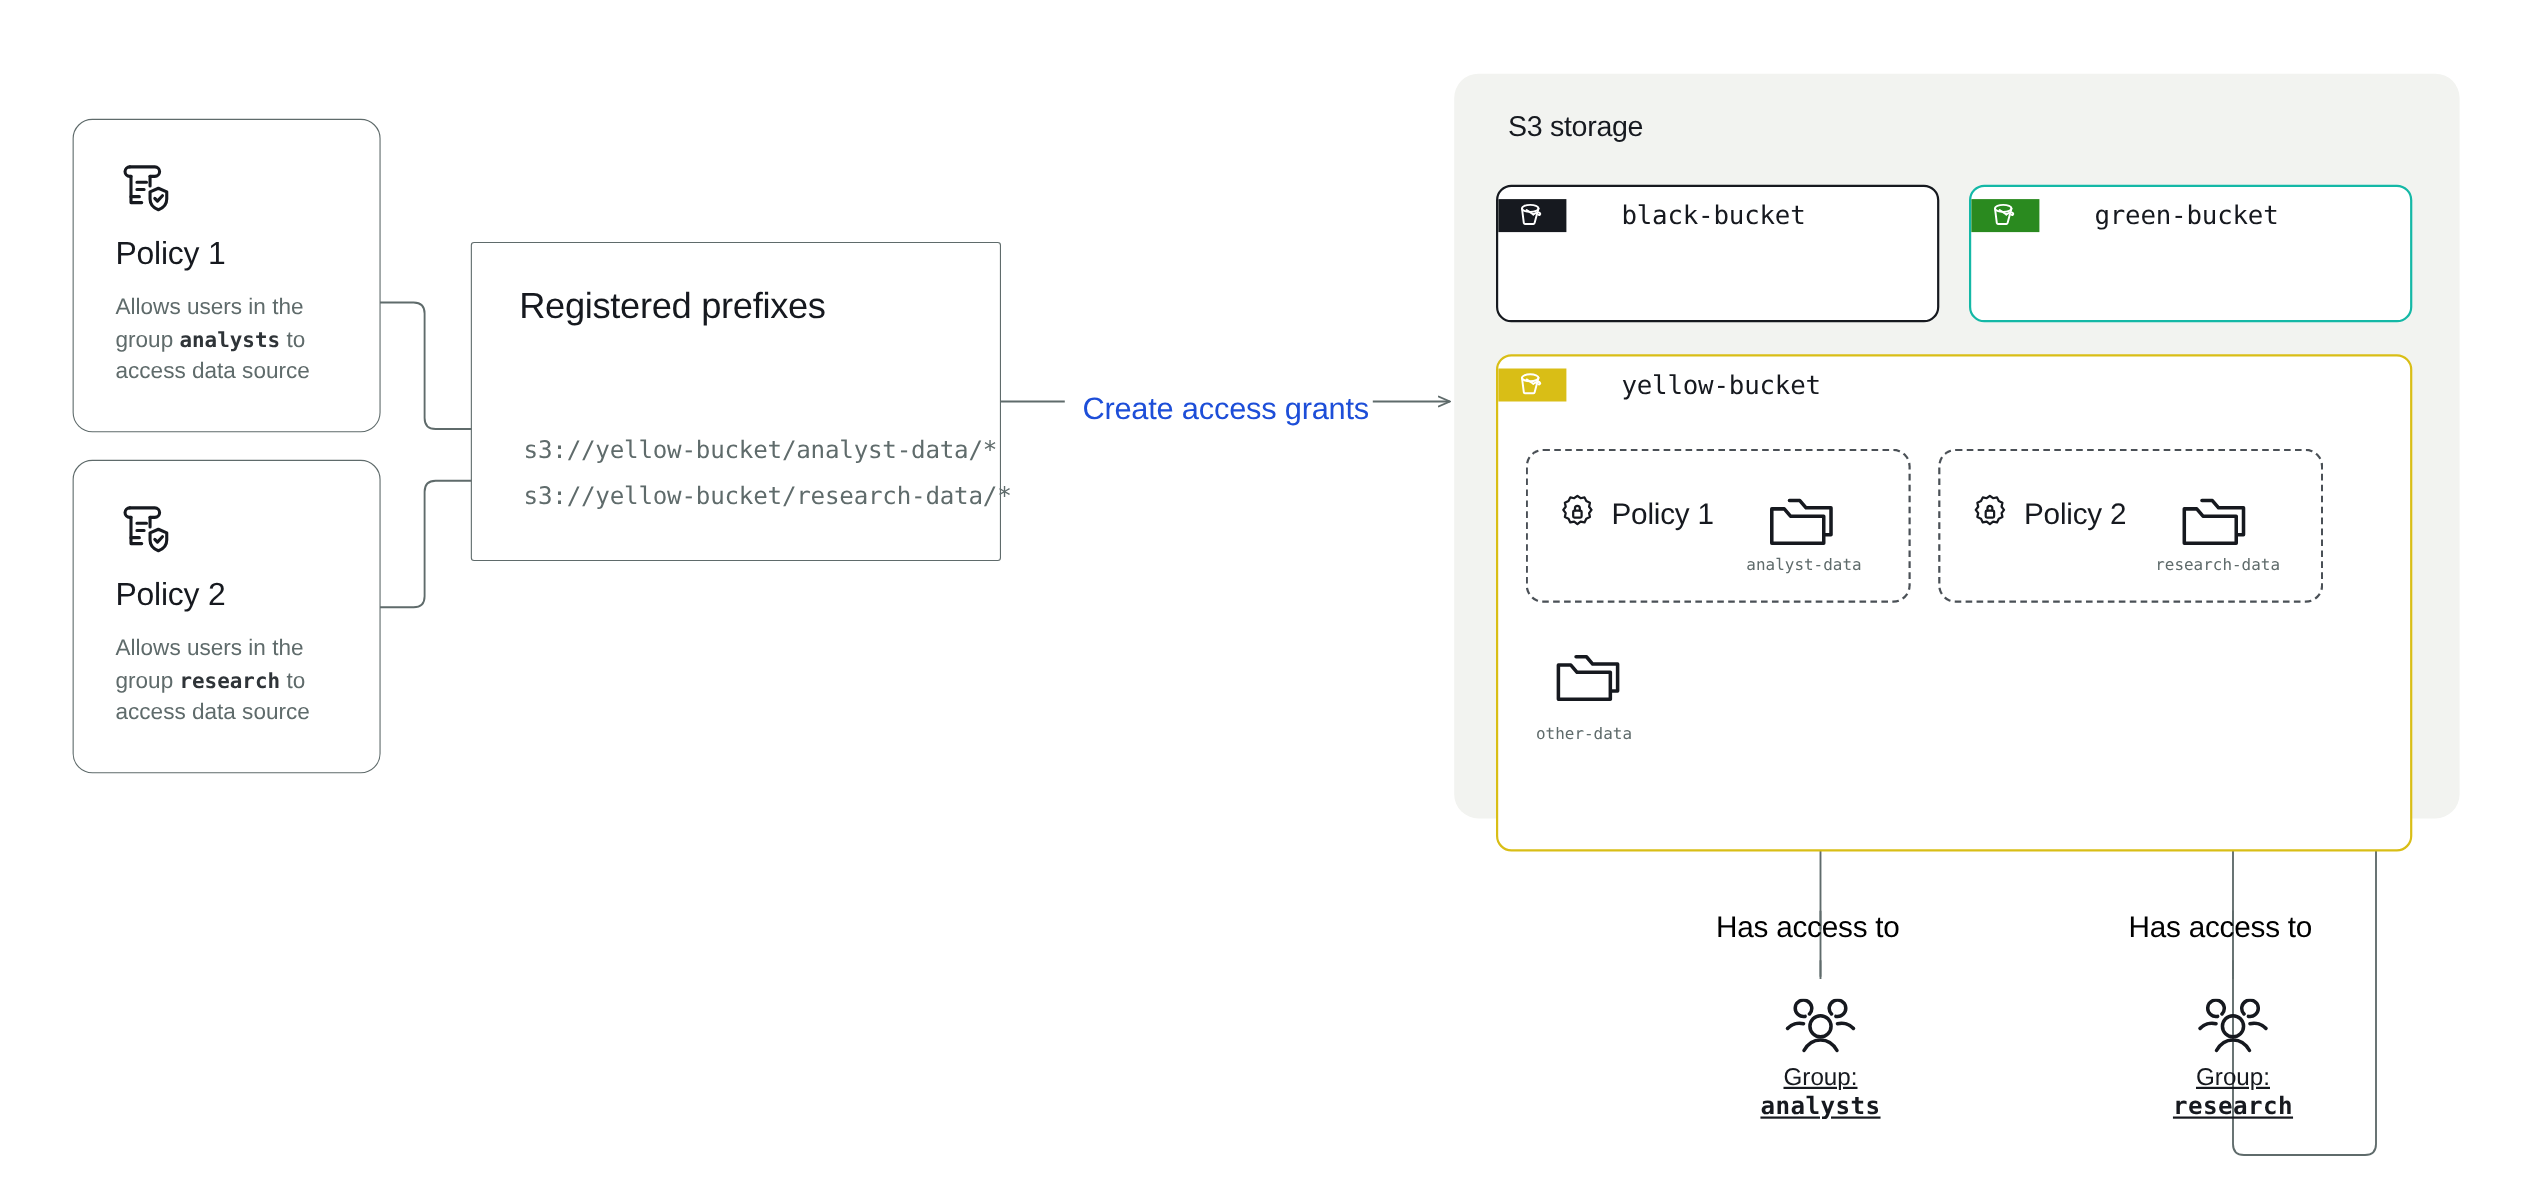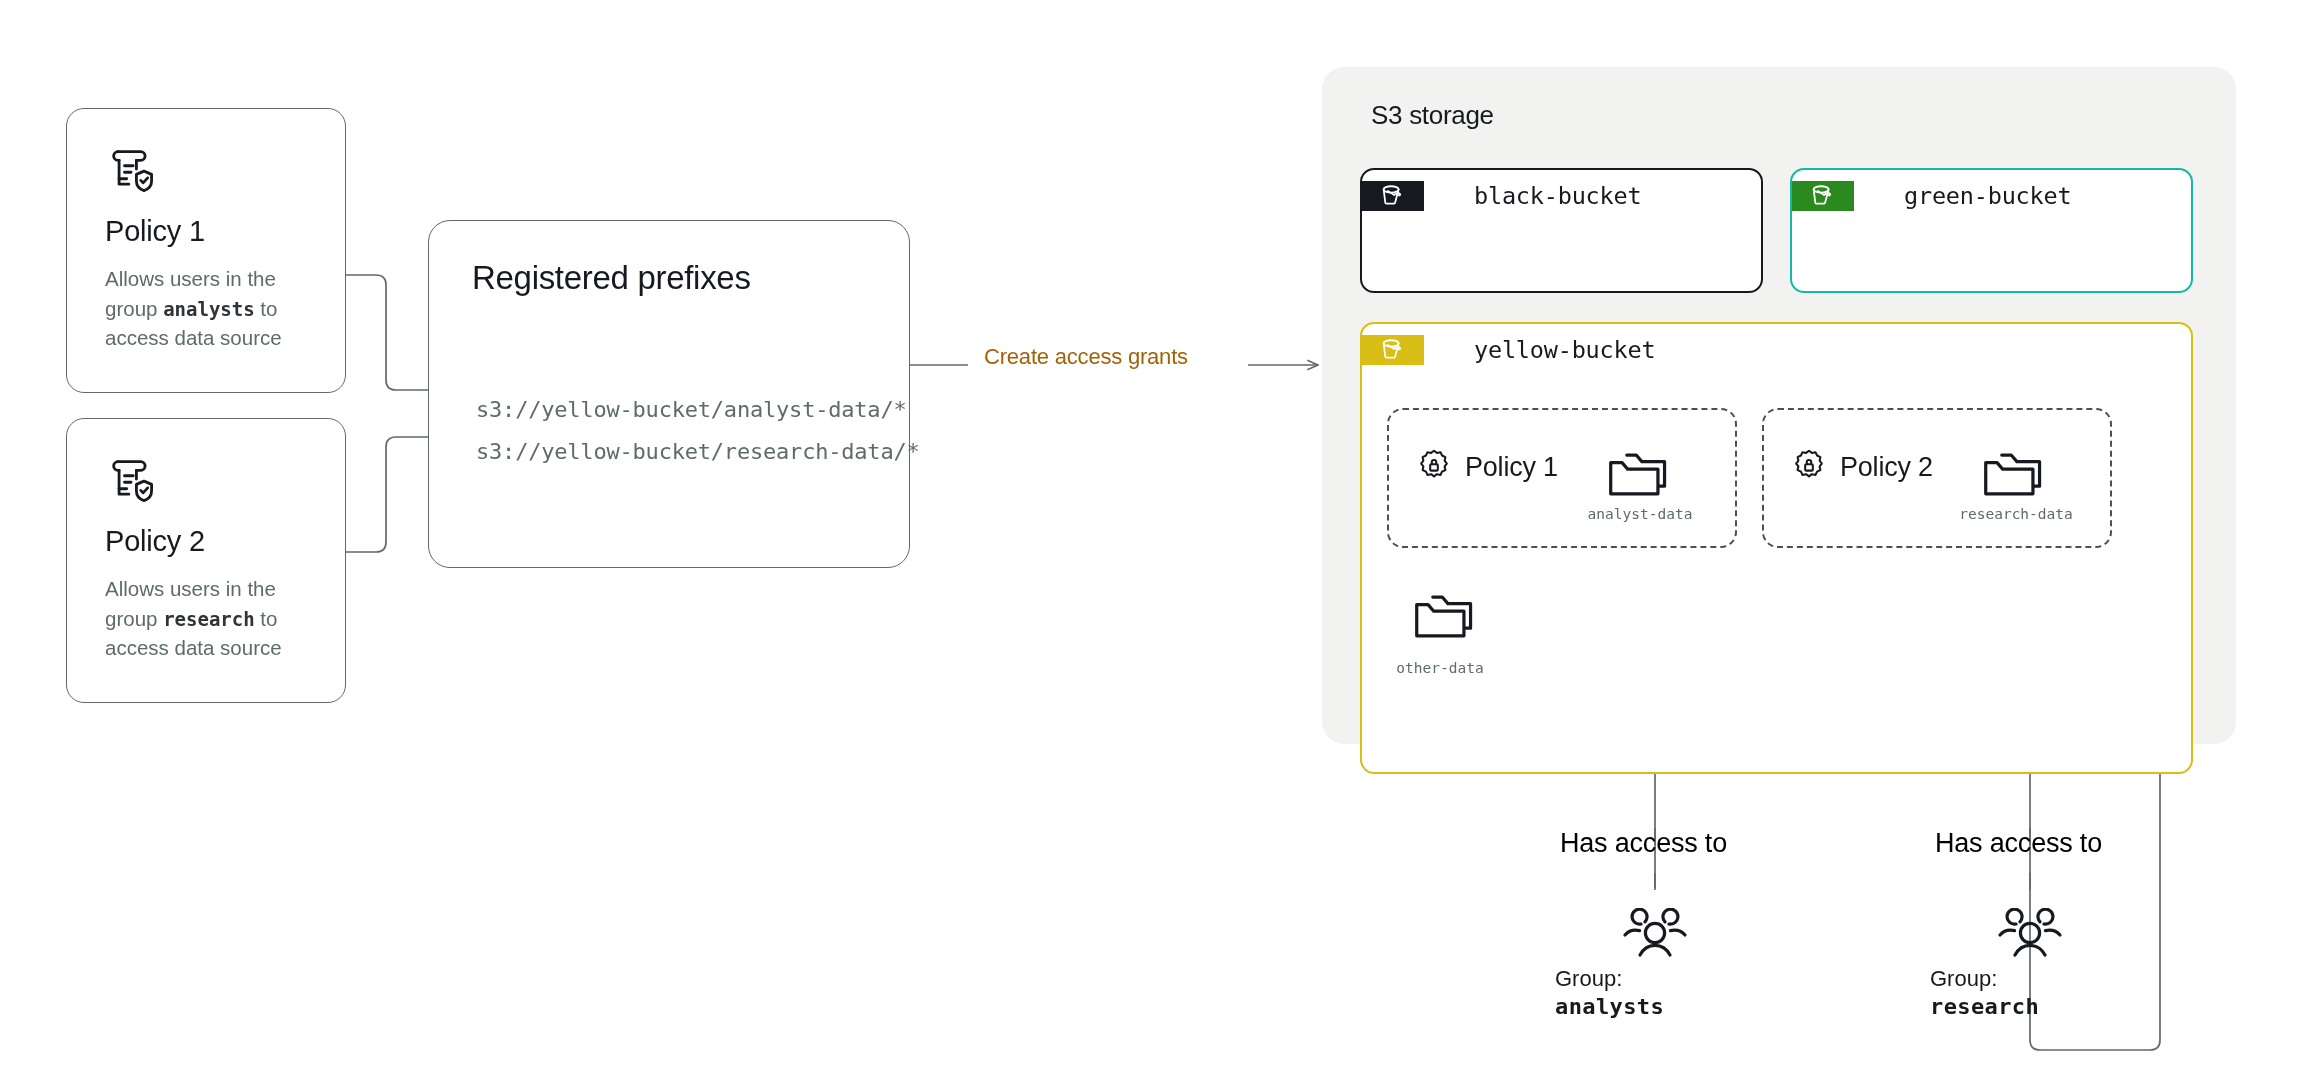--- a/index.html
+++ b/index.html
@@ -57,22 +57,22 @@
   .policy-card .p-desc .mono {
     font-size: 19px;
     color: #2f3438;
     font-weight: 700;
   }
   
   #registered-prefixes-card {
     left: 428px;
     top: 220px;
     width: 482px;
-    height: 348px;
-    border-radius: 22px;
+    height: 290px;
+    border-radius: 3px;
     padding: 0;
   }
   .rp-title {
     position: absolute;
     left: 43px;
     top: 38px;
     font-size: 33px;
     letter-spacing: -0.3px;
   }
   .rp-item {
@@ -80,23 +80,23 @@
     left: 47px;
     font-size: 22px;
     color: #5f6b6b;
     letter-spacing: -0.2px;
     white-space: nowrap;
   }
   
   #create-access-grants-label {
     position: absolute;
     left: 984px;
-    top: 344px;
-    font-size: 22px;
-    color: #a16207;
+    top: 356px;
+    font-size: 28px;
+    color: #1d4ed8;
     letter-spacing: -0.2px;
     white-space: nowrap;
   }
   
   #s3-storage-panel {
     position: absolute;
     left: 1322px;
     top: 67px;
     width: 914px;
     height: 677px;
@@ -163,21 +163,23 @@
   
   .access-label {
     position: absolute;
     font-size: 27px;
     color: #000000;
     letter-spacing: -0.2px;
     white-space: nowrap;
   }
   .group-node {
     position: absolute;
+    text-align: center;
     width: 200px;
+    text-decoration: underline;
   }
   .group-node .g-line1 {
     font-size: 22px;
     color: #16191f;
     margin-top: 6px;
   }
   .group-node .g-line2 {
     font-size: 22px;
     color: #16191f;
     font-weight: 700;

